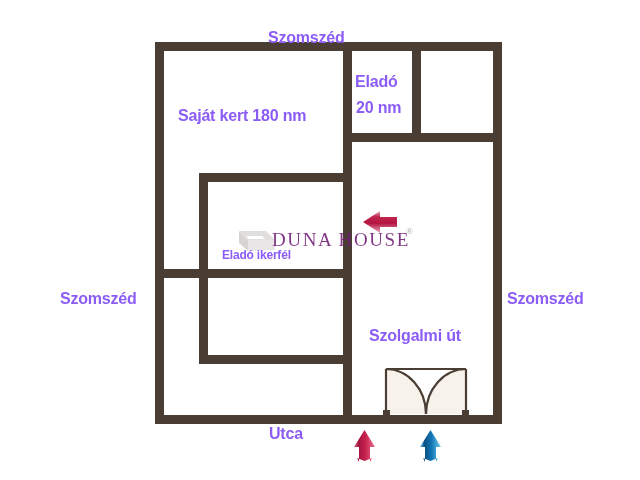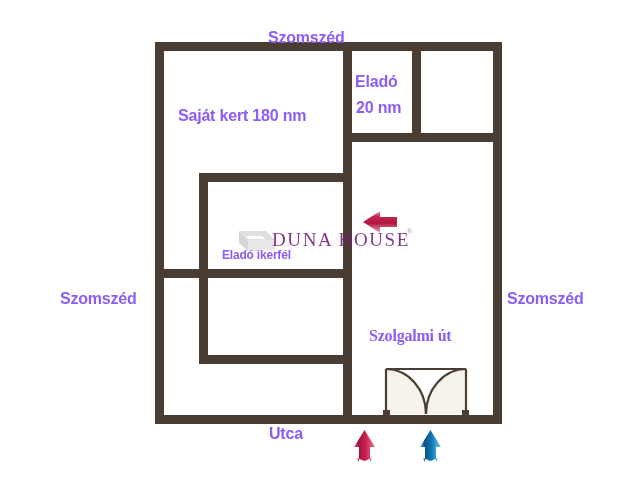--- a/index.html
+++ b/index.html
@@ -36,21 +36,21 @@
   #lbl-top      { left: 268px; top: 29px;  font-size: 16px; }
   #lbl-left     { left: 60px;  top: 290px; font-size: 16px; }
   #lbl-right    { left: 507px; top: 290px; font-size: 16px; }
   #lbl-bottom   { left: 269px; top: 425px; font-size: 16px; }
 
   
   #lbl-garden   { left: 178px; top: 107px; font-size: 16px; }
   #lbl-garage1  { left: 355px; top: 73px;  font-size: 16px; }
   #lbl-garage2  { left: 356px; top: 99px;  font-size: 16px; }
   #lbl-sale     { left: 222px; top: 216px; font-size: 12px; margin-top: 32px; }
-  #lbl-path     { left: 369px; top: 327px; font-size: 16px; font-family: Liberation Serif, serif; }
+  #lbl-path     { left: 369px; top: 327px; font-size: 16px; }
 
   .wm-text {
     position: absolute;
     left: 272px;
     top: 229px;
     font-family: "Liberation Serif", serif;
     font-size: 19px;
     letter-spacing: 1.6px;
     color: #701a75;
     white-space: nowrap;

